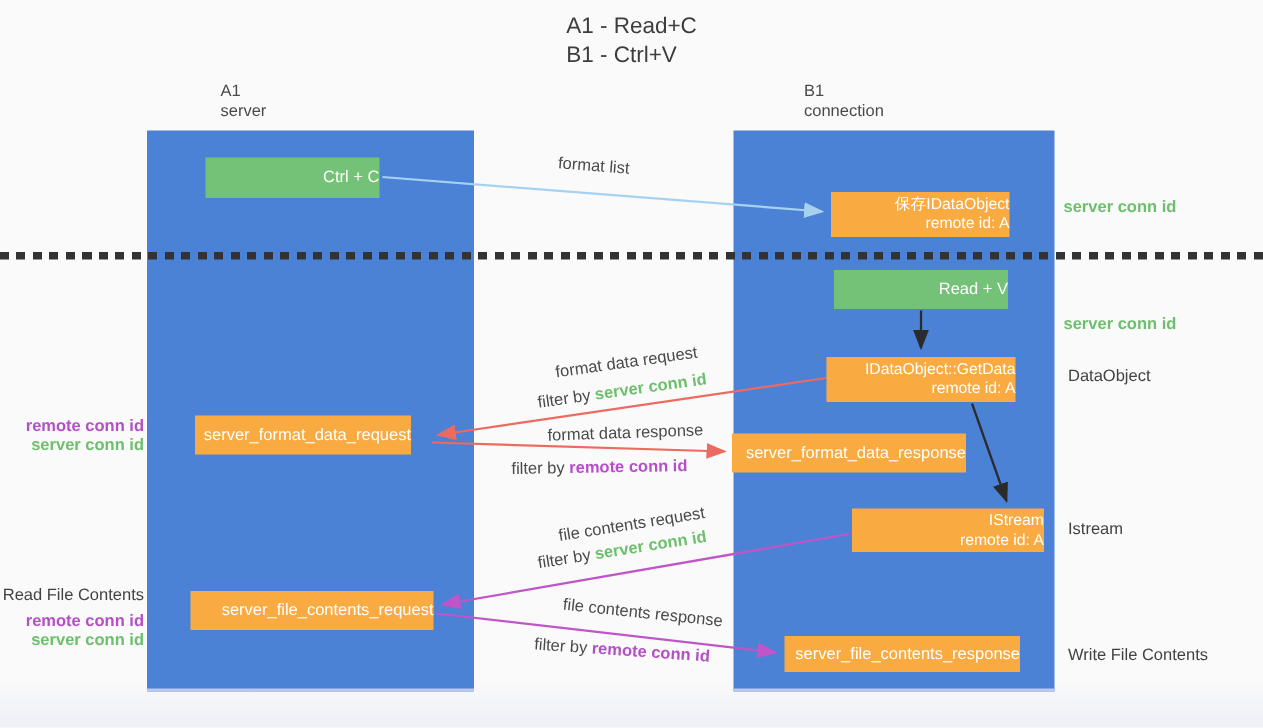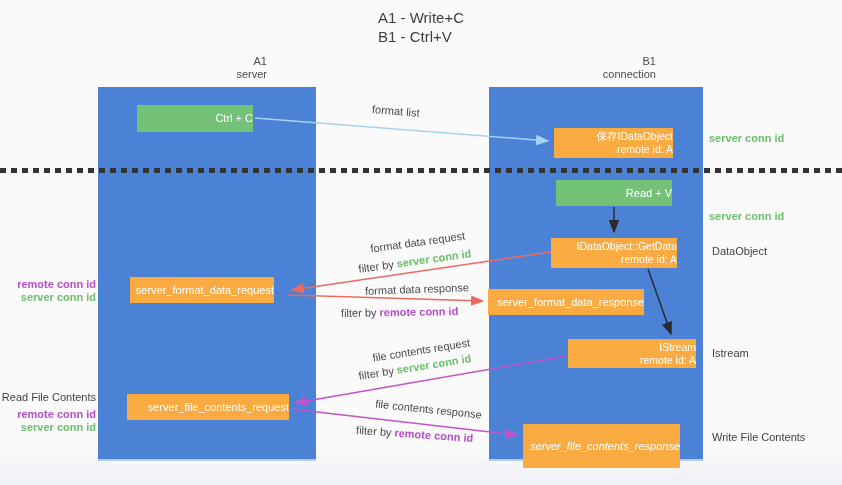--- a/index.html
+++ b/index.html
@@ -14,21 +14,21 @@
   .abs { position: absolute; }
 
   .diagram-title {
     left: 0; right: 0; top: 8px;
     display: flex; justify-content: center;
     font-size: 15px; line-height: 19px; color: #3d3d3d;
   }
   .diagram-title .inner { text-align: left; }
 
   .col-header {
-    width: 120px; text-align: right;
+    width: 120px; text-align: left;
     font-size: 11px; line-height: 13px; color: #4a4a4a;
   }
 
   .lifeline {
     background: var(--c-column_blue);
     border-bottom: 2px solid #bcc9ec;
     z-index: 1;
   }
 
   .dotted-divider {
@@ -71,21 +71,21 @@
   .f-blue    { fill: var(--c-arrow_blue); }
   .f-red     { fill: var(--c-arrow_red); }
   .f-magenta { fill: var(--c-arrow_magenta); }
   .f-black   { fill: var(--c-arrow_black); }
 </style>
 </head>
 <body>
 
 <div class="abs diagram-title">
   <div class="inner">
-    <div>A1 - Write+C</div>
+    <div>A1 - Read+C</div>
     <div>B1 - Ctrl+V</div>
   </div>
 </div>
 
 <div class="abs col-header" style="left:147px; top:55px;">
   <div>A1</div>
   <div>server</div>
 </div>
 <div class="abs col-header" style="left:536px; top:55px;">
   <div>B1</div>
@@ -149,21 +149,21 @@
 
 <div class="abs node orange" style="left:568px; top:339px; width:128px; height:29px; font-size:10.5px;">
   <div>IStream</div>
   <div>remote id: A</div>
 </div>
 
 <div class="abs node orange" style="left:127px; top:394px; width:162px; height:26px;">
   <div>server_file_contents_request</div>
 </div>
 
-<div class="abs node orange" style="left:523px; top:424px; width:157px; height:44px;font-style:italic;">
+<div class="abs node orange" style="left:523px; top:424px; width:157px; height:24px;">
   <div>server_file_contents_response</div>
 </div>
 
 <div class="abs side-label green-id" style="left:709px; top:132px;">server conn id</div>
 <div class="abs side-label green-id" style="left:709px; top:210px;">server conn id</div>
 <div class="abs side-label dark" style="left:712px; top:245px;">DataObject</div>
 <div class="abs side-label dark" style="left:712px; top:347px;">Istream</div>
 <div class="abs side-label dark" style="left:712px; top:431px;">Write File Contents</div>
 
 <div class="abs left-label-block" style="top:278px;">

